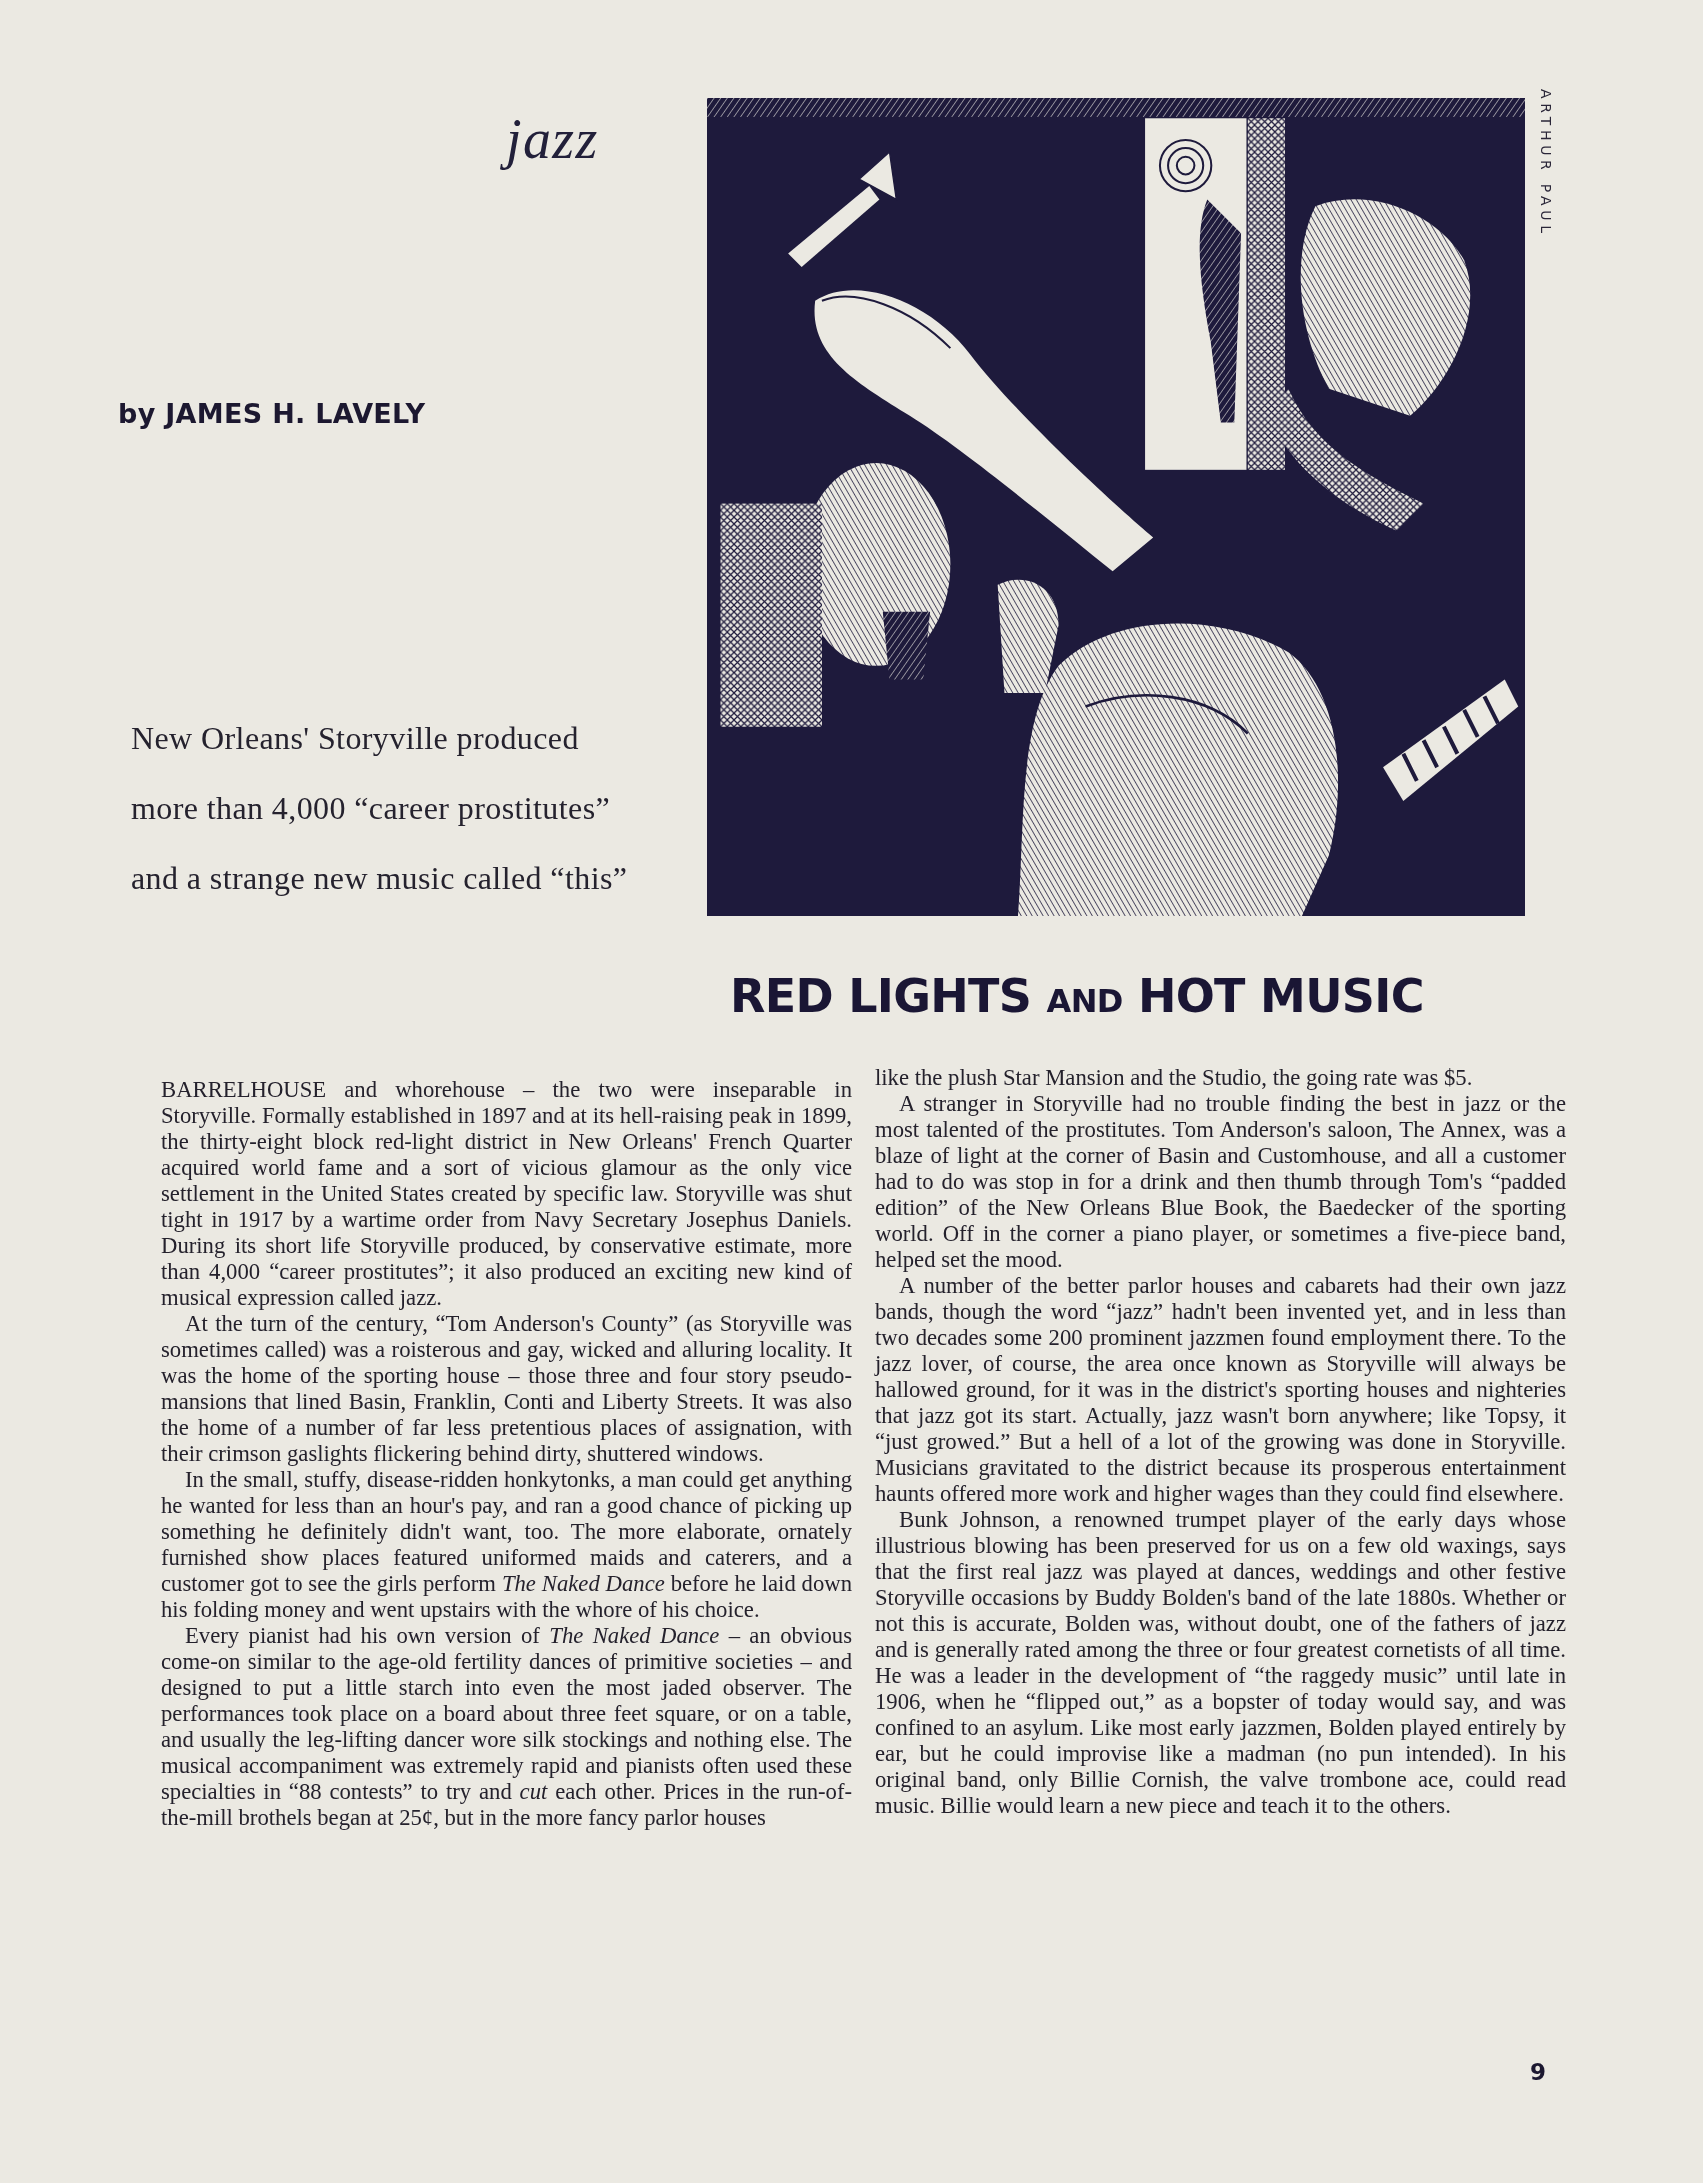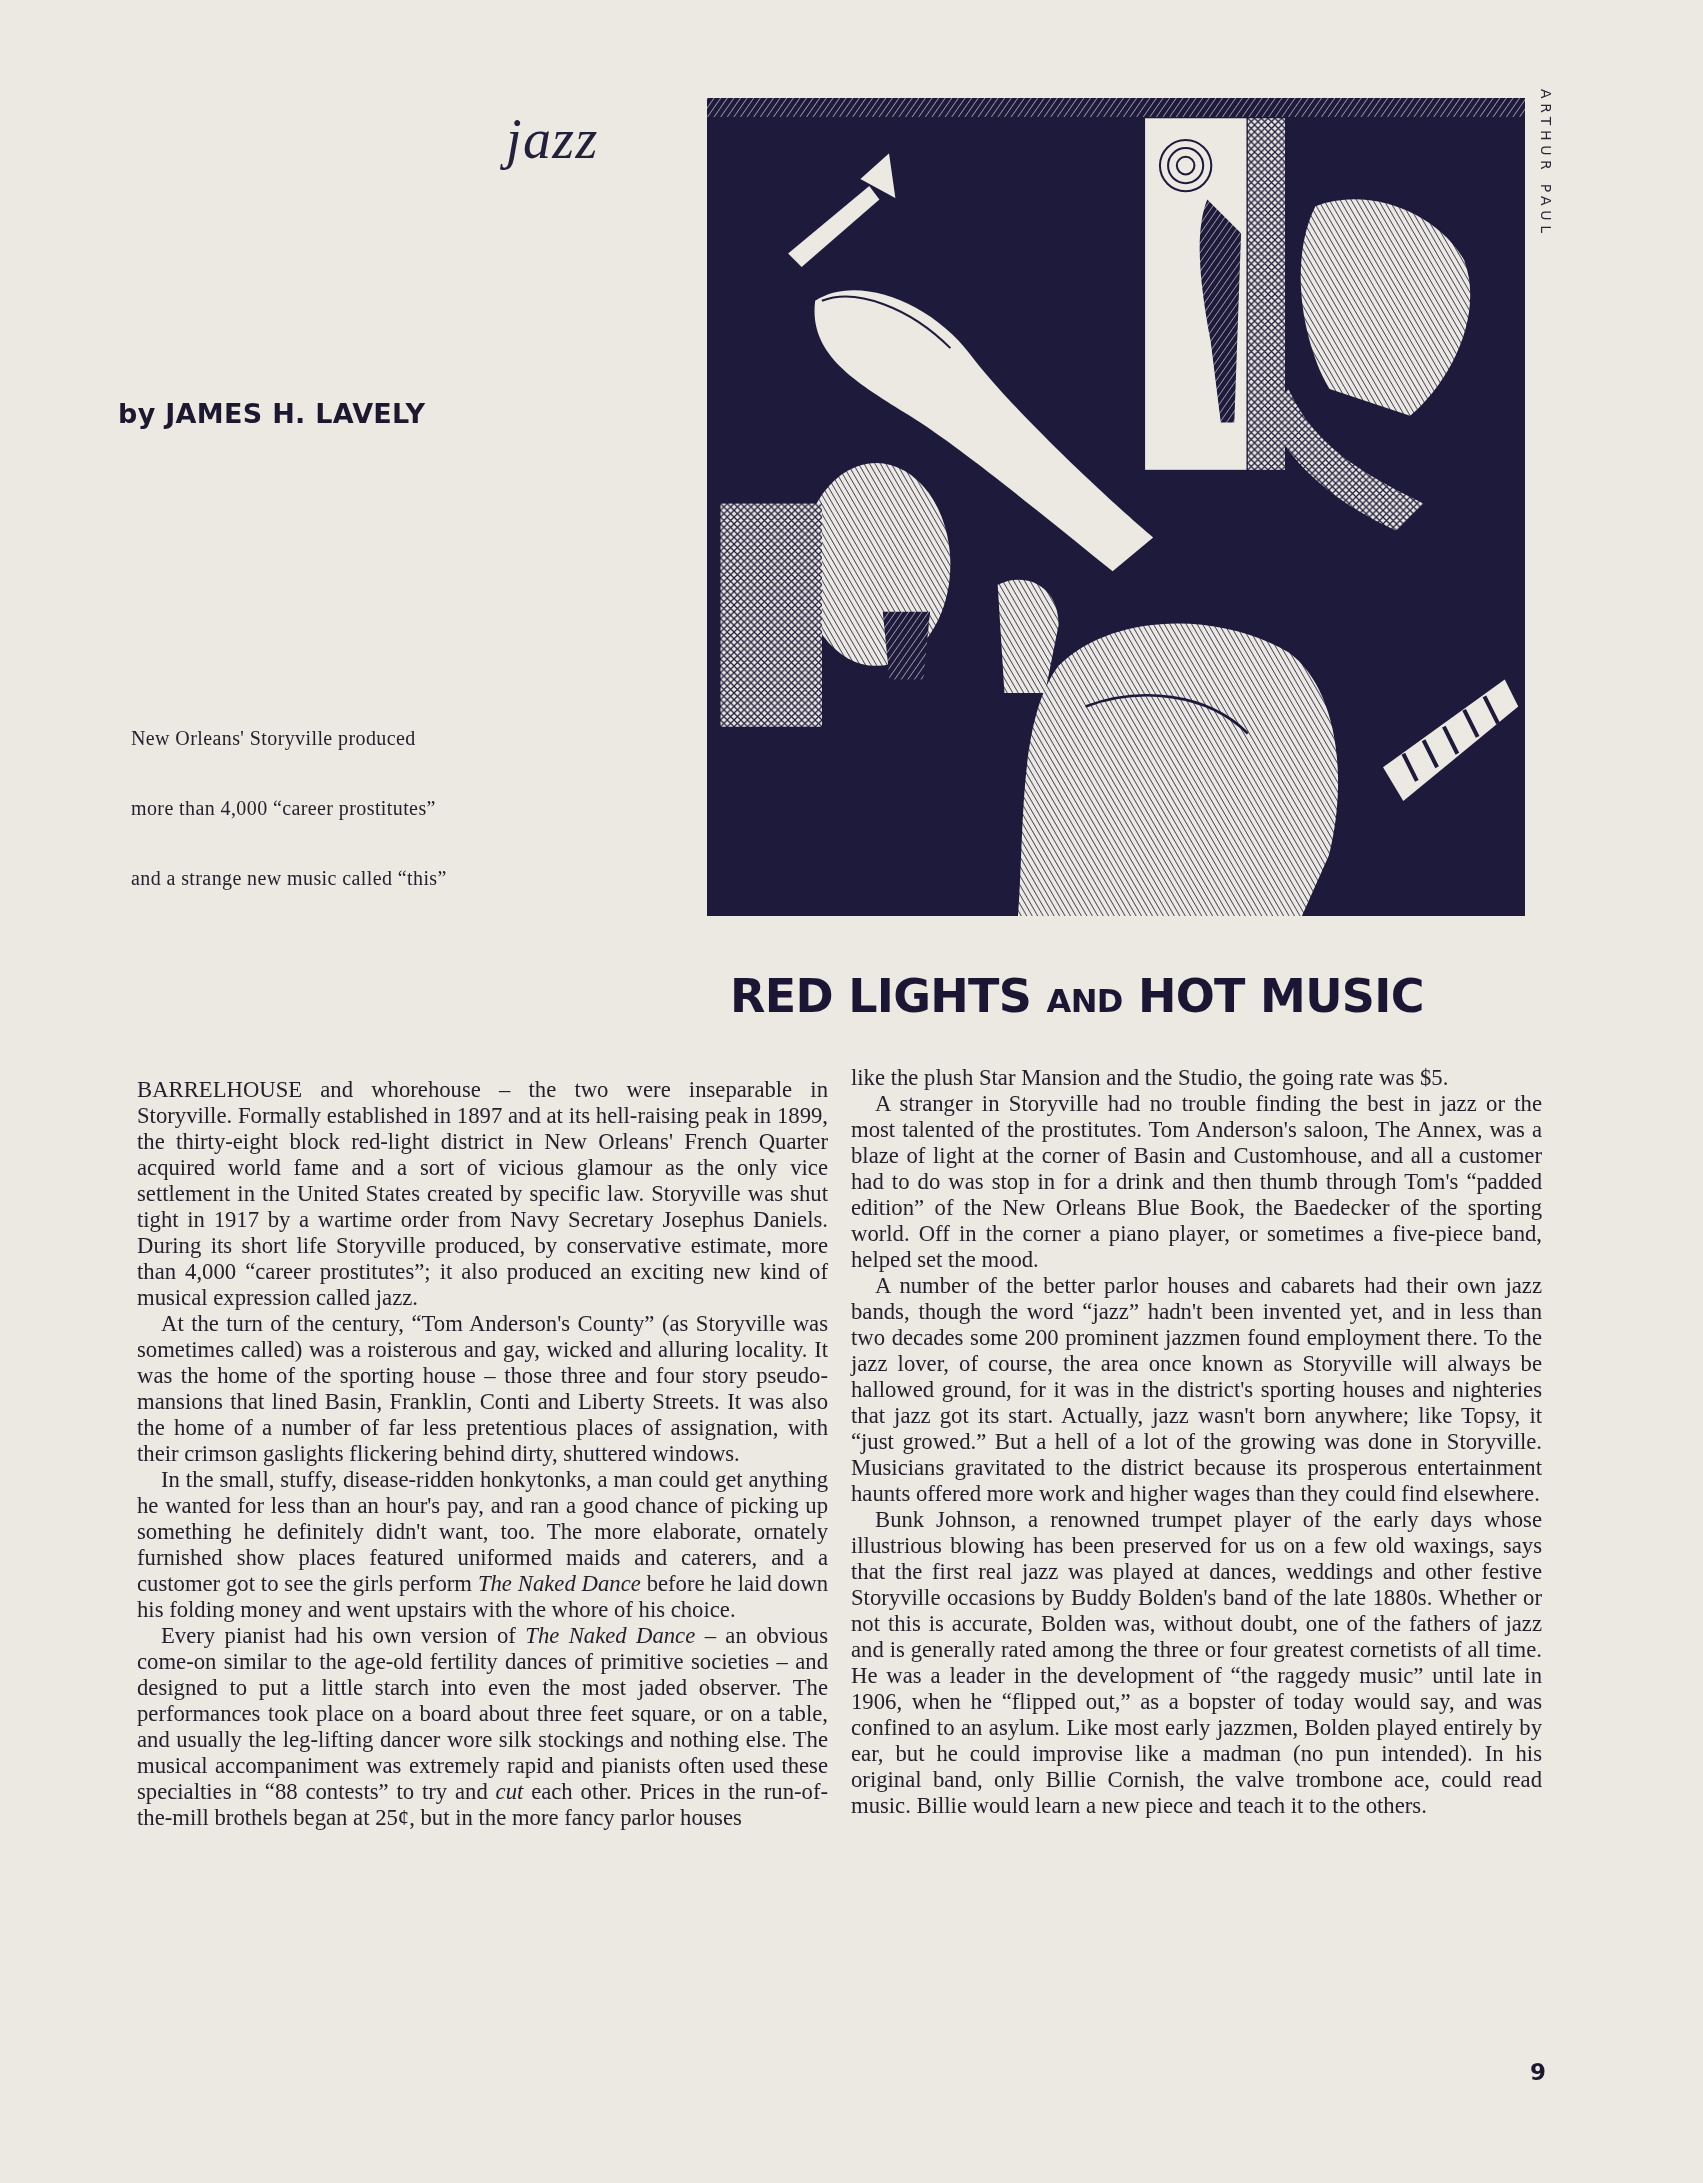--- a/index.html
+++ b/index.html
@@ -19,21 +19,21 @@
   .byline {
     position: absolute; left: 118px; top: 398px;
     font-family: "DejaVu Sans", "Liberation Sans", sans-serif;
     font-weight: bold; font-size: 27px; letter-spacing: 0.3px;
     color: #1c1830;
   }
   .deck {
     position: absolute; left: 131px; top: 703px; width: 568px;
   }
   .deck .line {
-    font-size: 20px; letter-spacing: 0.4px; line-height: 70px; height: 70px;
+    font-size: 32px; letter-spacing: 0.4px; line-height: 70px; height: 70px;
     white-space: nowrap; color: #25222e;
   }
   .illustration {
     position: absolute; left: 707px; top: 98px; width: 818px; height: 818px;
     background: #1e1a3c; overflow: hidden;
   }
   .illustration svg { width: 100%; height: 100%; display: block; }
   .credit {
     position: absolute; left: 1527px; top: 89px; width: 27px;
     writing-mode: vertical-rl;
@@ -43,21 +43,21 @@
   .headline {
     position: absolute; left: 714px; top: 969px;
     font-family: "DejaVu Sans", "Liberation Sans", sans-serif;
     font-weight: bold; font-size: 46px; letter-spacing: -0.7px;
     color: #1a1634; white-space: nowrap; margin-left: 16px;
   }
   .headline .small { font-size: 32px; }
   .col {
     position: absolute; top: 1077px; width: 691px;
     font-size: 22.7px; line-height: 26px;
-    text-align: justify; color: #24212c;
+    text-align: justify; color: #24212c; margin-left: 24px;
   }
   .col.left { left: 137px; }
   .col.right { left: 851px; top: 1065px; }
   .col p { margin: 0; text-indent: 24px; }
   .col p.first, .col p.cont { text-indent: 0; }
   .col i { font-style: italic; }
   .folio {
     position: absolute; left: 1530px; top: 2059px;
     font-family: "DejaVu Sans", "Liberation Sans", sans-serif;
     font-weight: bold; font-size: 23px; color: #1c1830;

